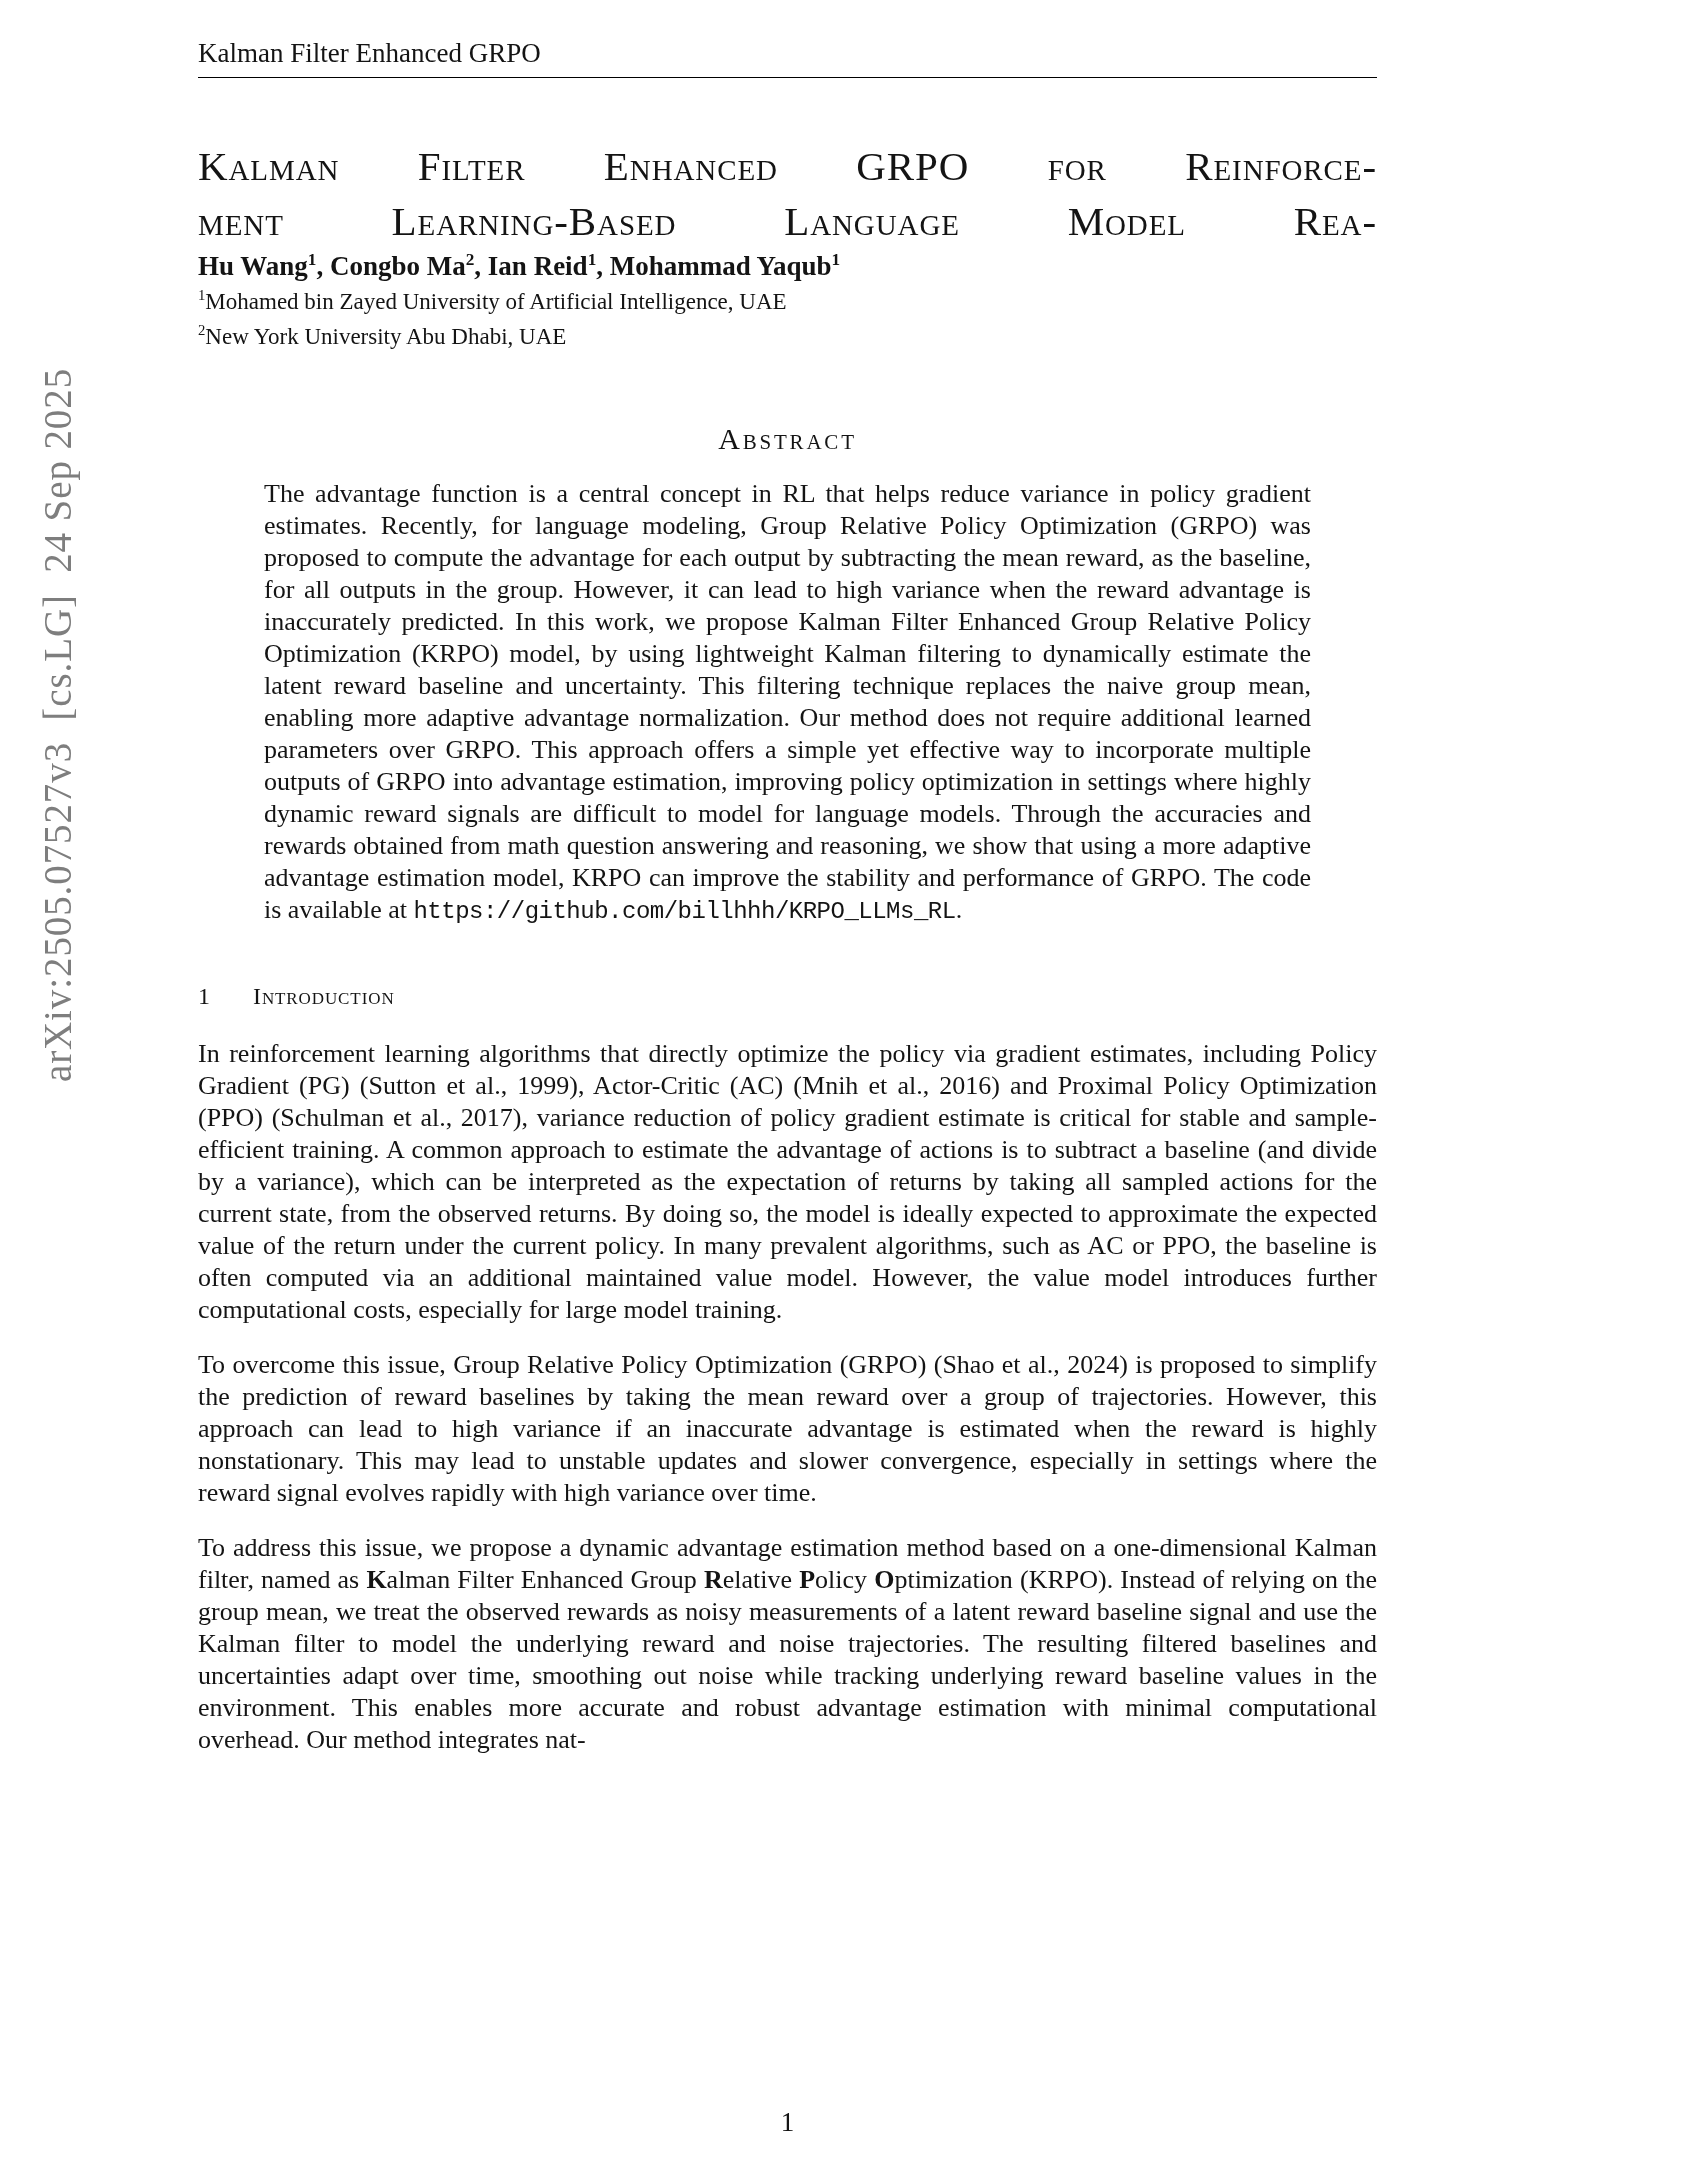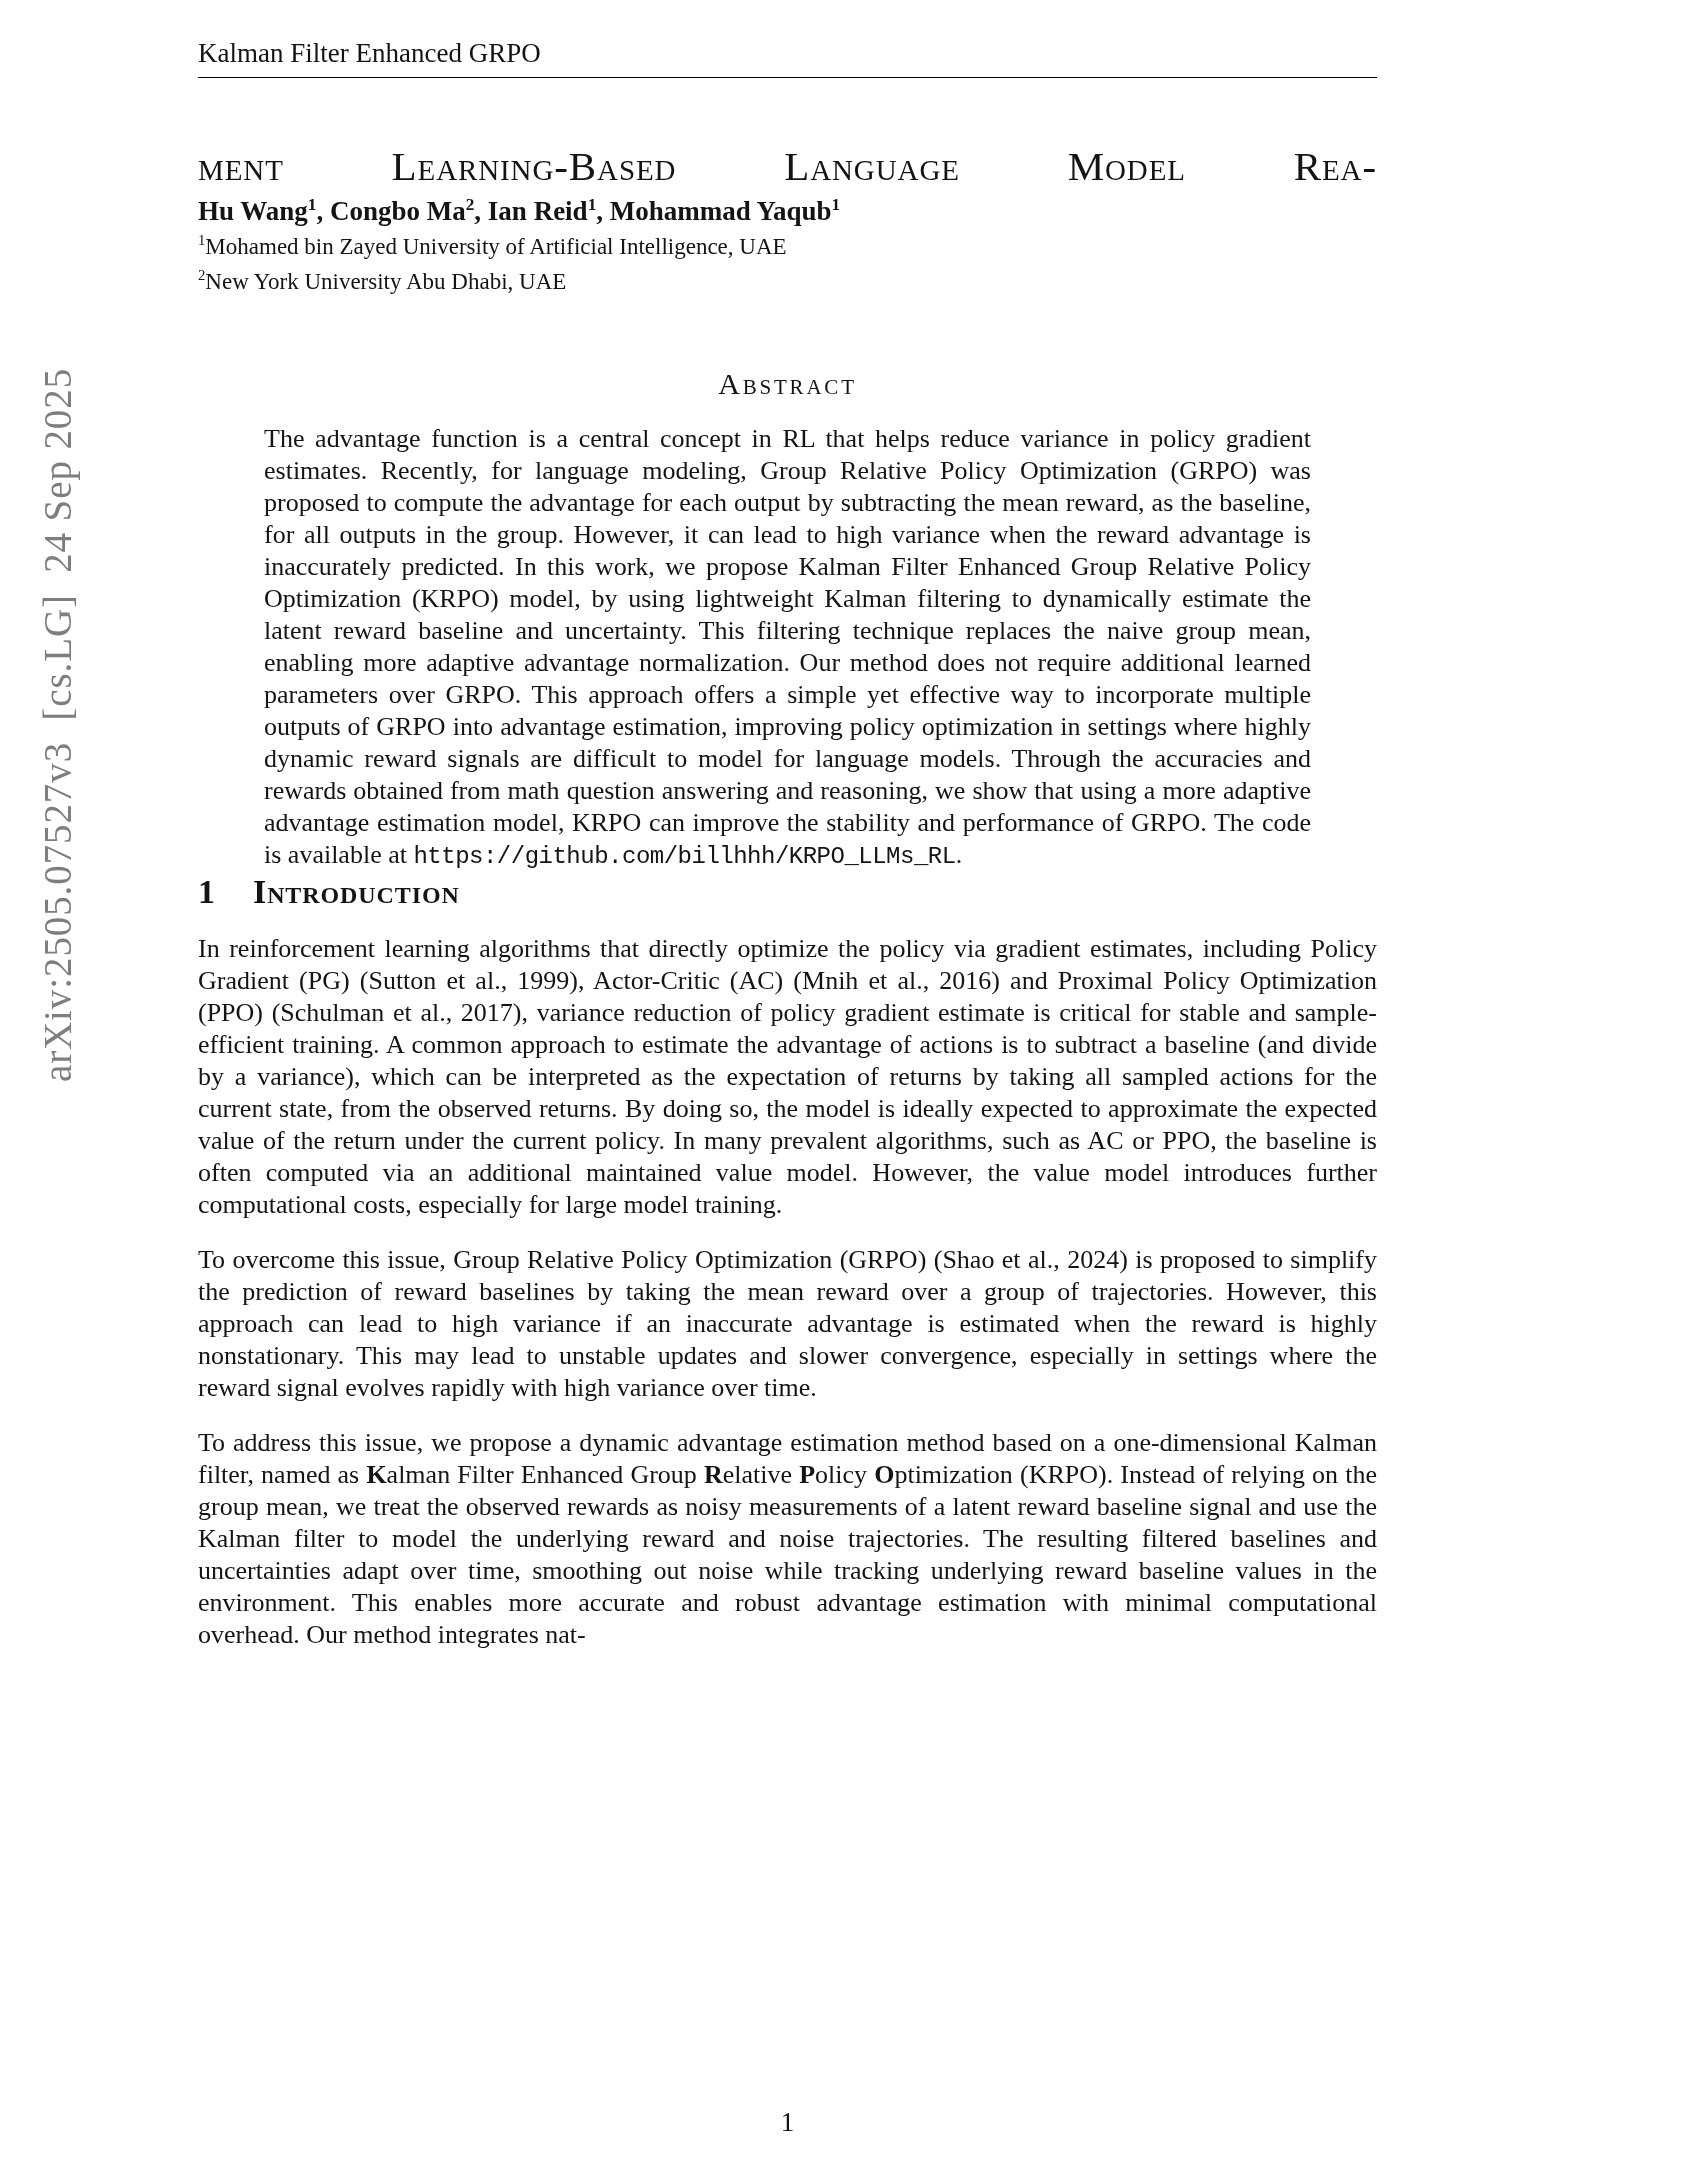--- a/index.html
+++ b/index.html
@@ -65,22 +65,23 @@
     text-align:justify;
   }
   .mono {
     font-family:"Liberation Mono", monospace;
     font-size:24px;
     letter-spacing:-0.5px;
     color:inherit;
     text-decoration:none;
   }
   .section-heading {
-    font-weight:bold;
-    font-size:34px;
+    margin-top:50px;
+    font-weight:normal;
+    font-size:24px;
     line-height:37px;
   }
   .sec-num { display:inline-block; min-width:55px; }
   .sec-title { font-variant:small-caps; letter-spacing:0.9px; }
   .para {
     margin-top:23px;
     font-size:26px;
     line-height:32px;
     text-align:justify;
   }
@@ -111,20 +112,21 @@
 
   <div class="arxiv-stamp">arXiv:2505.07527v3  [cs.LG]  24 Sep 2025</div>
 
   <div class="content">
 
     <div class="running-head">
       <span>Kalman Filter Enhanced GRPO</span>
     </div>
 
     <h1 class="title">
+      <span class="title-line justified">Kalman Filter Enhanced GRPO for Reinforce-</span>
       <span class="title-line justified">ment Learning-Based Language Model Rea-</span>
     </h1>
 
     <p class="authors"><span><span>Hu Wang</span><sup>1</sup><span>, </span></span><span><span>Congbo Ma</span><sup>2</sup><span>, </span></span><span><span>Ian Reid</span><sup>1</sup><span>, </span></span><span><span>Mohammad Yaqub</span><sup>1</sup><span></span></span></p>
 
     <p class="affiliation"><sup>1</sup><span>Mohamed bin Zayed University of Artificial Intelligence, UAE</span></p>
     <p class="affiliation"><sup>2</sup><span>New York University Abu Dhabi, UAE</span></p>
 
     <h2 class="abstract-heading">Abstract</h2>
 

